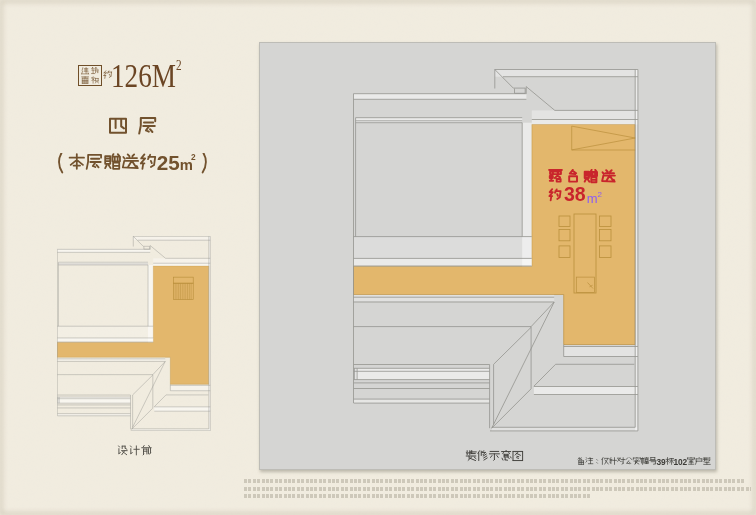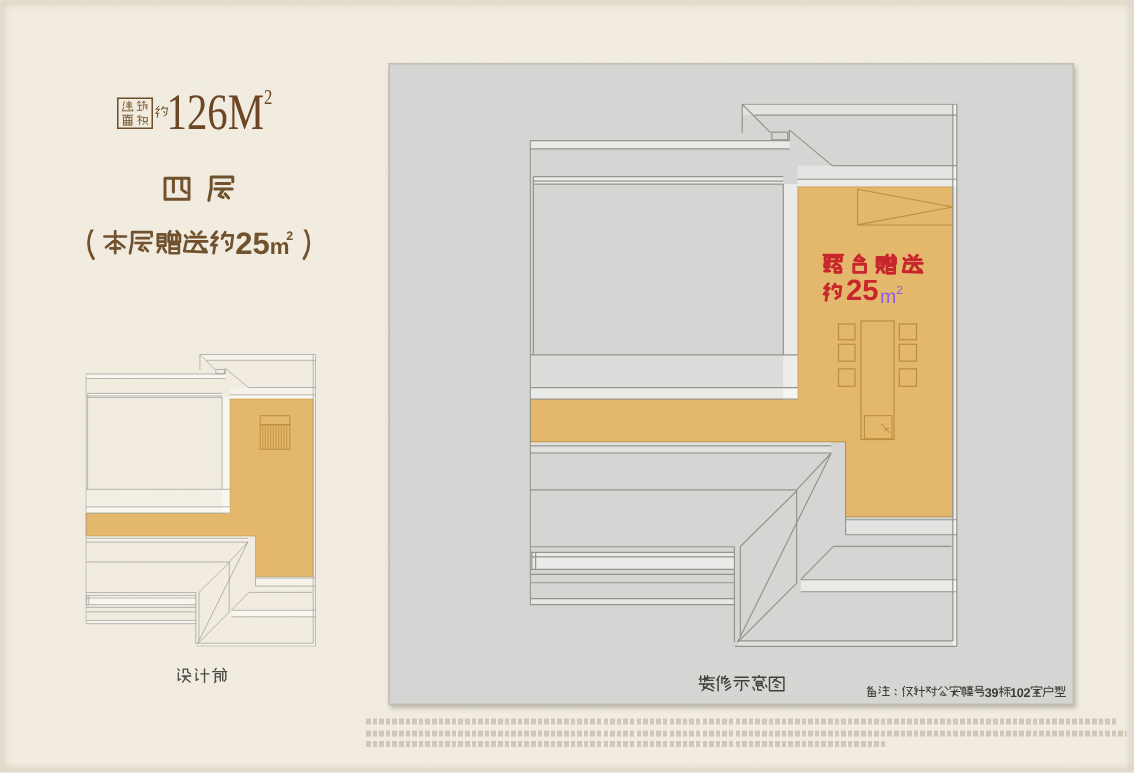--- a/index.html
+++ b/index.html
@@ -127,21 +127,21 @@
       <svg width="68" height="19" viewBox="0 0 68 19" style="display:block">
         <path transform="translate(0.0,0.0) scale(0.1500)" d="M8 6 H92 M50 6 V16 M14 16 H86 M14 16 V34 M86 16 V34 M14 34 H86 M30 22 L34 30 M64 22 L68 30 M12 46 H32 M12 46 V60 M32 46 V60 M12 60 H32 M22 60 V78 M12 78 H34 M62 44 L46 60 M62 44 L80 56 M58 66 H84 M58 66 V84 M84 66 V84 M58 84 H84" fill="none" stroke="#c9252c" stroke-width="13" stroke-linecap="round" stroke-linejoin="round"></path>
         <path transform="translate(17.6,0.0) scale(0.1500)" d="M48 6 L28 30 M28 30 L64 34 M52 16 L70 28 M24 48 H76 M24 48 V84 M76 48 V84 M24 84 H76" fill="none" stroke="#c9252c" stroke-width="13" stroke-linecap="round" stroke-linejoin="round"></path>
         <path transform="translate(35.2,0.0) scale(0.1500)" d="M10 18 H38 M10 18 V60 M38 18 V60 M10 60 H38 M16 31 H32 M16 45 H32 M18 68 L10 84 M30 68 L40 84 M56 6 L50 16 M80 6 L88 16 M50 20 H92 M50 20 V46 M92 20 V46 M50 46 H92 M63 26 V40 M79 26 V40 M54 54 H88 M54 54 V88 M88 54 V88 M54 88 H88 M54 71 H88" fill="none" stroke="#c9252c" stroke-width="13" stroke-linecap="round" stroke-linejoin="round"></path>
         <path transform="translate(52.8,0.0) scale(0.1500)" d="M36 8 L46 18 M72 8 L62 18 M30 28 H88 M24 44 H94 M58 44 L38 78 M60 44 L82 78 M12 22 L20 32 M17 44 L9 80 M9 80 L92 84 M92 84 L86 72" fill="none" stroke="#c9252c" stroke-width="13" stroke-linecap="round" stroke-linejoin="round"></path>
       </svg>
     </div>
 
 <div class="abs" style="left:548px;top:187.5px"><svg width="14" height="18" viewBox="0 0 14 18" style="display:inline-block;vertical-align:top">
         <path transform="translate(0.0,0.0) scale(0.1400)" d="M30 8 L12 30 M12 30 H34 M34 30 L10 58 M10 58 H30 M23 62 L19 88 M62 10 L50 34 M52 22 H90 M90 22 L84 66 M84 66 L66 78 M66 44 L71 56" fill="none" stroke="#c9252c" stroke-width="13" stroke-linecap="round" stroke-linejoin="round"></path>
-      </svg><span style="position:relative;top:-4.5px;left:2px;color:#c9252c;font-weight:bold;font-size:19.5px;font-family:'Liberation Sans',sans-serif">25</span><span style="position:relative;top:-3px;left:3px;color:#8b5cf6;font-weight:400;font-size:13px;font-family:'Liberation Sans',sans-serif">m<span style="font-size:8px;vertical-align:6px">2</span></span></div>
+      </svg><span style="position:relative;top:-4.5px;left:2px;color:#c9252c;font-weight:bold;font-size:19.5px;font-family:'Liberation Sans',sans-serif">38</span><span style="position:relative;top:-3px;left:3px;color:#8b5cf6;font-weight:400;font-size:13px;font-family:'Liberation Sans',sans-serif">m<span style="font-size:8px;vertical-align:6px">2</span></span></div>
 
 <div class="abs" style="left:465.1px;top:449.8px">
       <svg width="59" height="15" viewBox="0 0 59 15" style="display:block">
         <path transform="translate(0.0,0.0) scale(0.1200)" d="M18 6 V38 M10 22 L18 28 M40 6 V38 M28 24 H50 M56 4 V30 M44 16 H94 M50 30 H86 M10 50 H90 M34 50 V70 M58 56 L26 86 M40 68 L88 88 M76 58 L92 72" fill="none" stroke="#403f3b" stroke-width="8" stroke-linecap="round" stroke-linejoin="round"></path>
         <path transform="translate(11.7,0.0) scale(0.1200)" d="M24 6 L10 28 M17 24 V88 M38 10 V46 M58 6 L46 20 M46 20 H72 M72 20 L52 40 M80 34 L54 50 M84 50 L58 66 M88 66 L60 84" fill="none" stroke="#403f3b" stroke-width="8" stroke-linecap="round" stroke-linejoin="round"></path>
         <path transform="translate(23.4,0.0) scale(0.1200)" d="M14 12 H86 M8 32 H92 M50 32 V80 M50 80 L44 86 M30 46 L18 62 M70 46 L82 62" fill="none" stroke="#403f3b" stroke-width="8" stroke-linecap="round" stroke-linejoin="round"></path>
         <path transform="translate(35.1,0.0) scale(0.1200)" d="M50 2 V10 M12 13 H88 M28 21 L22 31 M72 21 L78 31 M34 36 H66 M34 36 V58 M66 36 V58 M34 58 H66 M34 47 H66 M16 68 L24 84 M42 64 V82 M42 82 L62 85 M68 62 L76 72 M86 56 L92 66" fill="none" stroke="#403f3b" stroke-width="8" stroke-linecap="round" stroke-linejoin="round"></path>
         <path transform="translate(46.8,0.0) scale(0.1200)" d="M10 12 H90 M10 12 V88 M90 12 V88 M10 88 H90 M50 20 L28 42 M36 26 L72 44 M42 52 L58 56 M40 64 L56 70" fill="none" stroke="#403f3b" stroke-width="8" stroke-linecap="round" stroke-linejoin="round"></path>
       </svg>
     </div>

